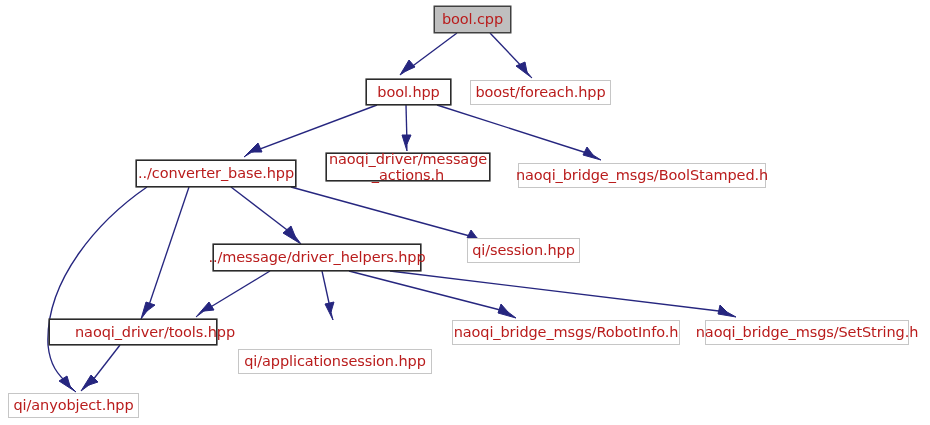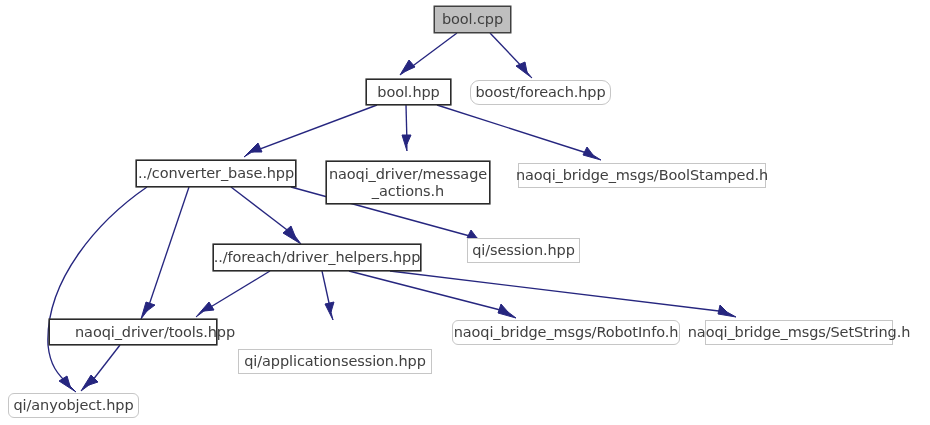--- a/index.html
+++ b/index.html
@@ -24,21 +24,21 @@
     pointer-events: none;
   }
   .node {
     position: absolute;
     box-sizing: border-box;
     display: flex;
     align-items: center;
     justify-content: center;
     text-align: center;
     background: #ffffff;
-    color: #404040;
+    color: #b91c1c;
     font-size: 14.5px;
     line-height: 1.12;
     white-space: pre-line;
     letter-spacing: -0.1px;
   }
   .node.root {
     background: #bfbfbf;
     border: 1px solid #404040;
     box-shadow: 0 0 0 0.5px #404040;
   }
@@ -108,26 +108,26 @@
         <path d="M 727,312 L 720,305 L 718,314 L 736,317 Z" fill="#26267f" stroke="#26267f" stroke-width="1"></path>
       </g>
       <g>
         <path d="M 120,345 L 89,385" fill="none" stroke="#26267f" stroke-width="1.35"></path>
         <path d="M 89,385 L 98,382 L 91,375 L 81,391 Z" fill="#26267f" stroke="#26267f" stroke-width="1"></path>
       </g>
     </svg>
   <div id="node-layer">
       <div class="node root" style="left: 434px; top: 6px; width: 77px; height: 27px;"><span>bool.cpp</span></div>
       <div class="node local" style="left: 366px; top: 79px; width: 85px; height: 26px;"><span>bool.hpp</span></div>
-      <div class="node external" style="left: 470px; top: 80px; width: 141px; height: 25px; border-radius: 9px;"><span>boost/foreach.hpp</span></div>
+      <div class="node external" style="left: 470px; top: 80px; width: 141px; height: 25px;"><span>boost/foreach.hpp</span></div>
       <div class="node local" style="left: 136px; top: 160px; width: 160px; height: 27px;"><span>../converter_base.hpp</span></div>
-      <div class="node local" style="left: 326px; top: 161px; width: 164px; height: 43px;"><span>naoqi_driver/message
+      <div class="node local" style="left: 326px; top: 153px; width: 164px; height: 28px;"><span>naoqi_driver/message
 _actions.h</span></div>
       <div class="node external" style="left: 518px; top: 163px; width: 248px; height: 25px; text-align: right;"><span>naoqi_bridge_msgs/BoolStamped.h</span></div>
-      <div class="node local" style="left: 213px; top: 244px; width: 208px; height: 27px;"><span>../foreach/driver_helpers.hpp</span></div>
+      <div class="node local" style="left: 213px; top: 244px; width: 208px; height: 27px;"><span>../message/driver_helpers.hpp</span></div>
       <div class="node external" style="left: 448px; top: 238px; width: 113px; height: 25px; margin-left: 19px;"><span>qi/session.hpp</span></div>
       <div class="node local" style="left: 49px; top: 319px; width: 168px; height: 26px; padding-left: 44px;"><span>naoqi_driver/tools.hpp</span></div>
       <div class="node external" style="left: 238px; top: 320px; width: 194px; height: 25px; margin-top: 29px;"><span>qi/applicationsession.hpp</span></div>
-      <div class="node external" style="left: 452px; top: 320px; width: 228px; height: 25px; border-radius: 6px;"><span>naoqi_bridge_msgs/RobotInfo.h</span></div>
-      <div class="node external" style="left: 705px; top: 320px; width: 188px; height: 25px;"><span>naoqi_bridge_msgs/SetString.h</span></div>
-      <div class="node external" style="left: 8px; top: 393px; width: 131px; height: 25px; border-radius: 6px;"><span>qi/anyobject.hpp</span></div>
+      <div class="node external" style="left: 452px; top: 320px; width: 228px; height: 25px;"><span>naoqi_bridge_msgs/RobotInfo.h</span></div>
+      <div class="node external" style="left: 705px; top: 320px; width: 204px; height: 25px;"><span>naoqi_bridge_msgs/SetString.h</span></div>
+      <div class="node external" style="left: 8px; top: 393px; width: 131px; height: 25px;"><span>qi/anyobject.hpp</span></div>
     </div>
 </div>
 
 </body></html>

